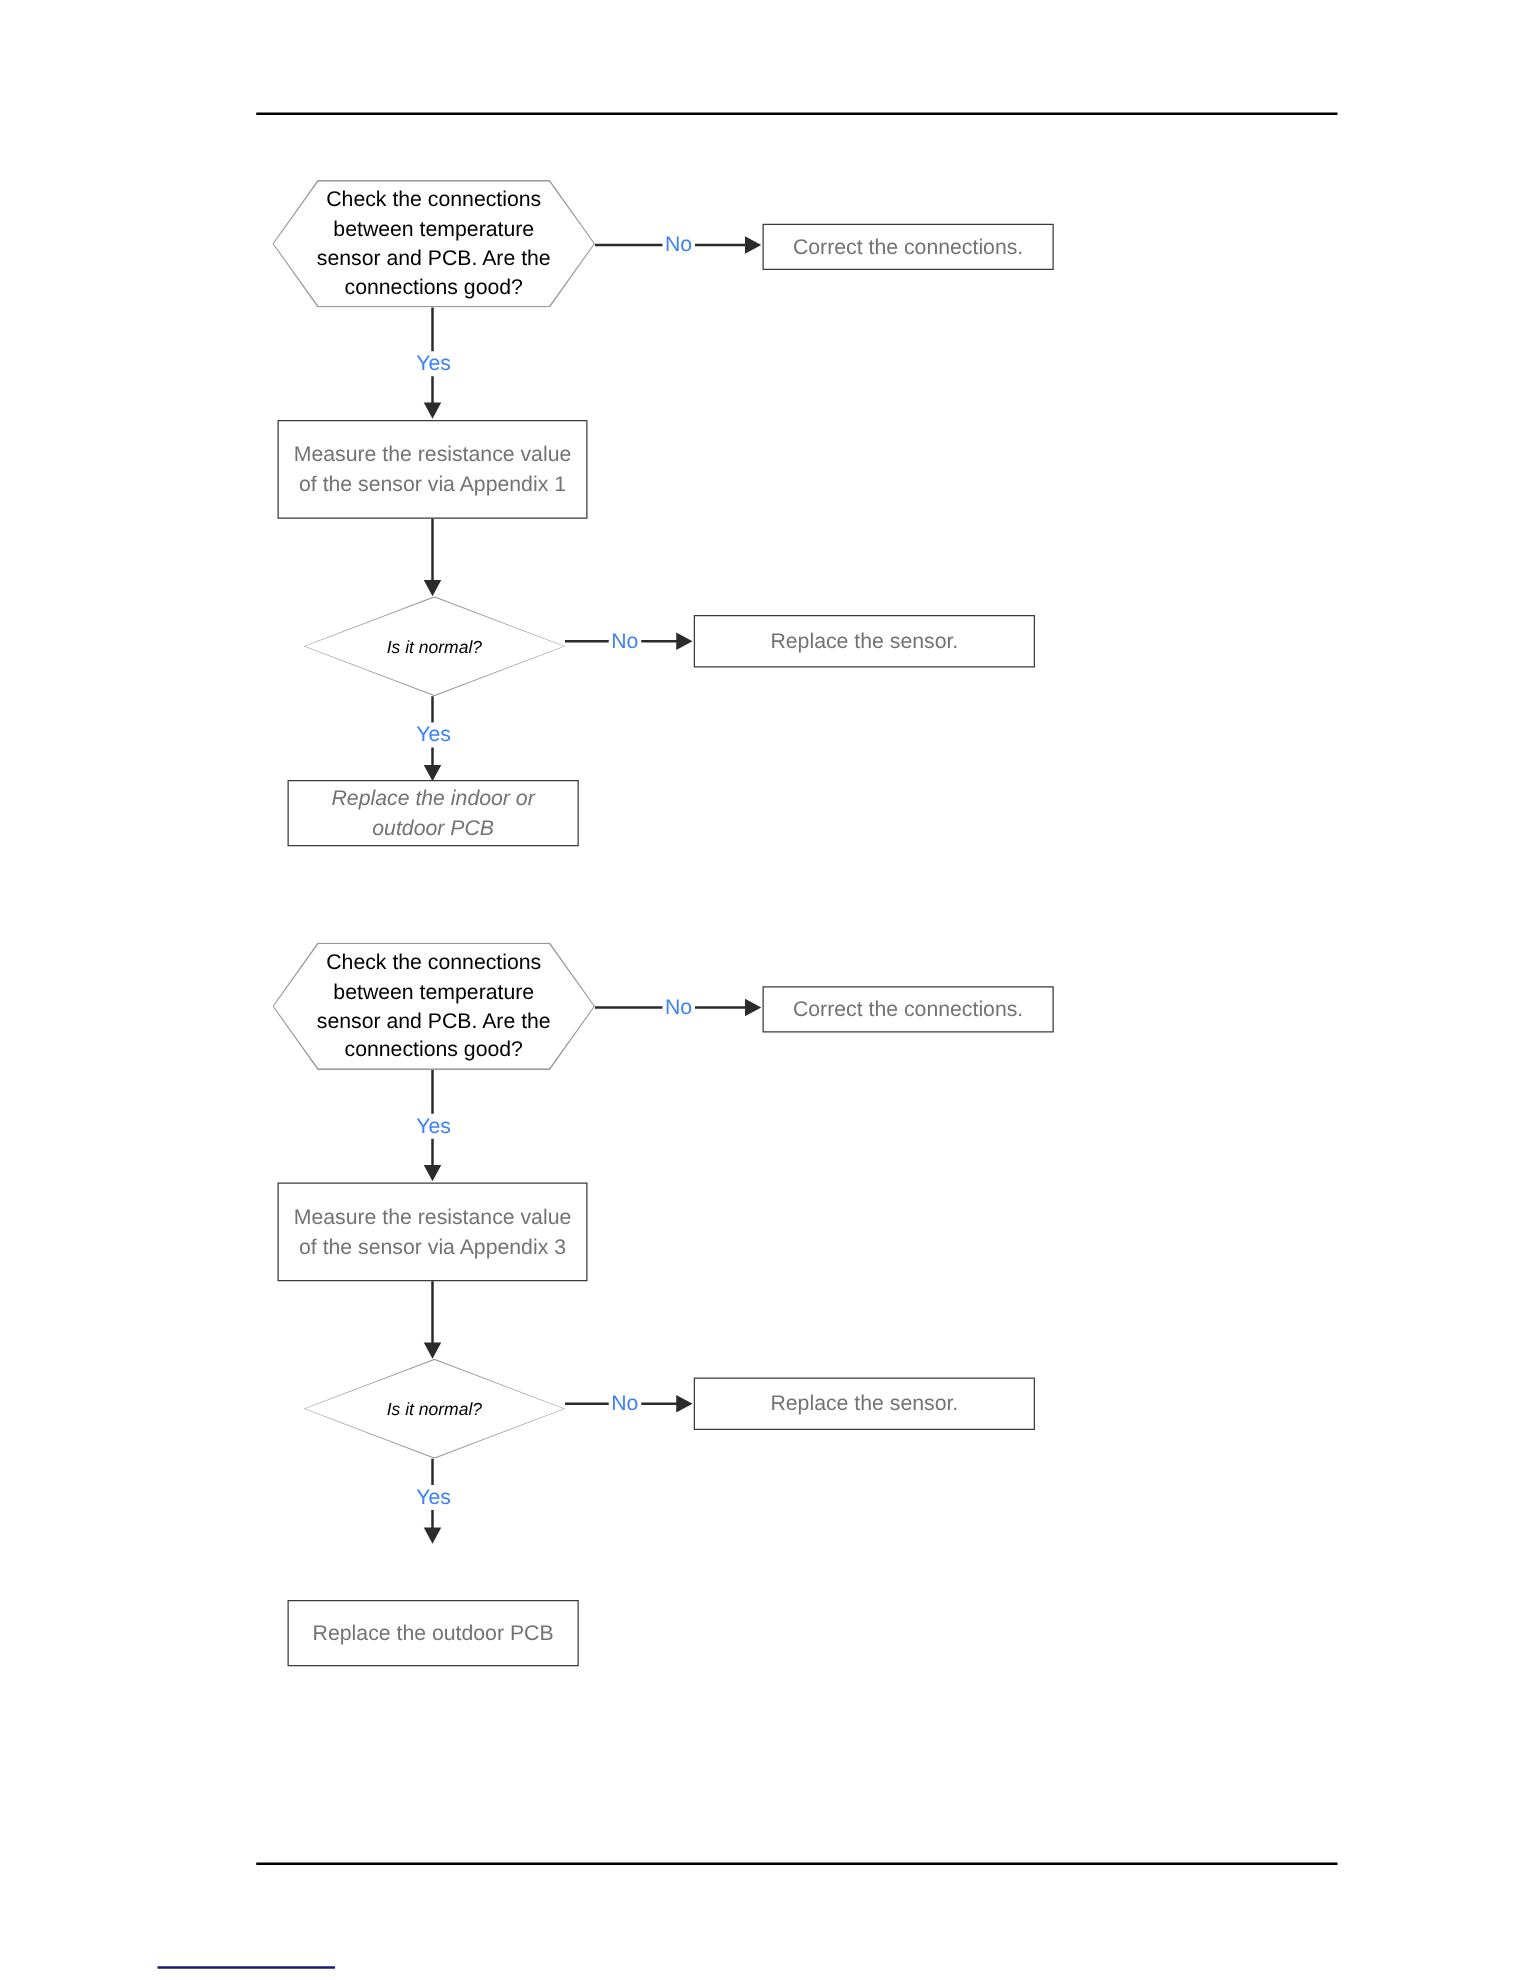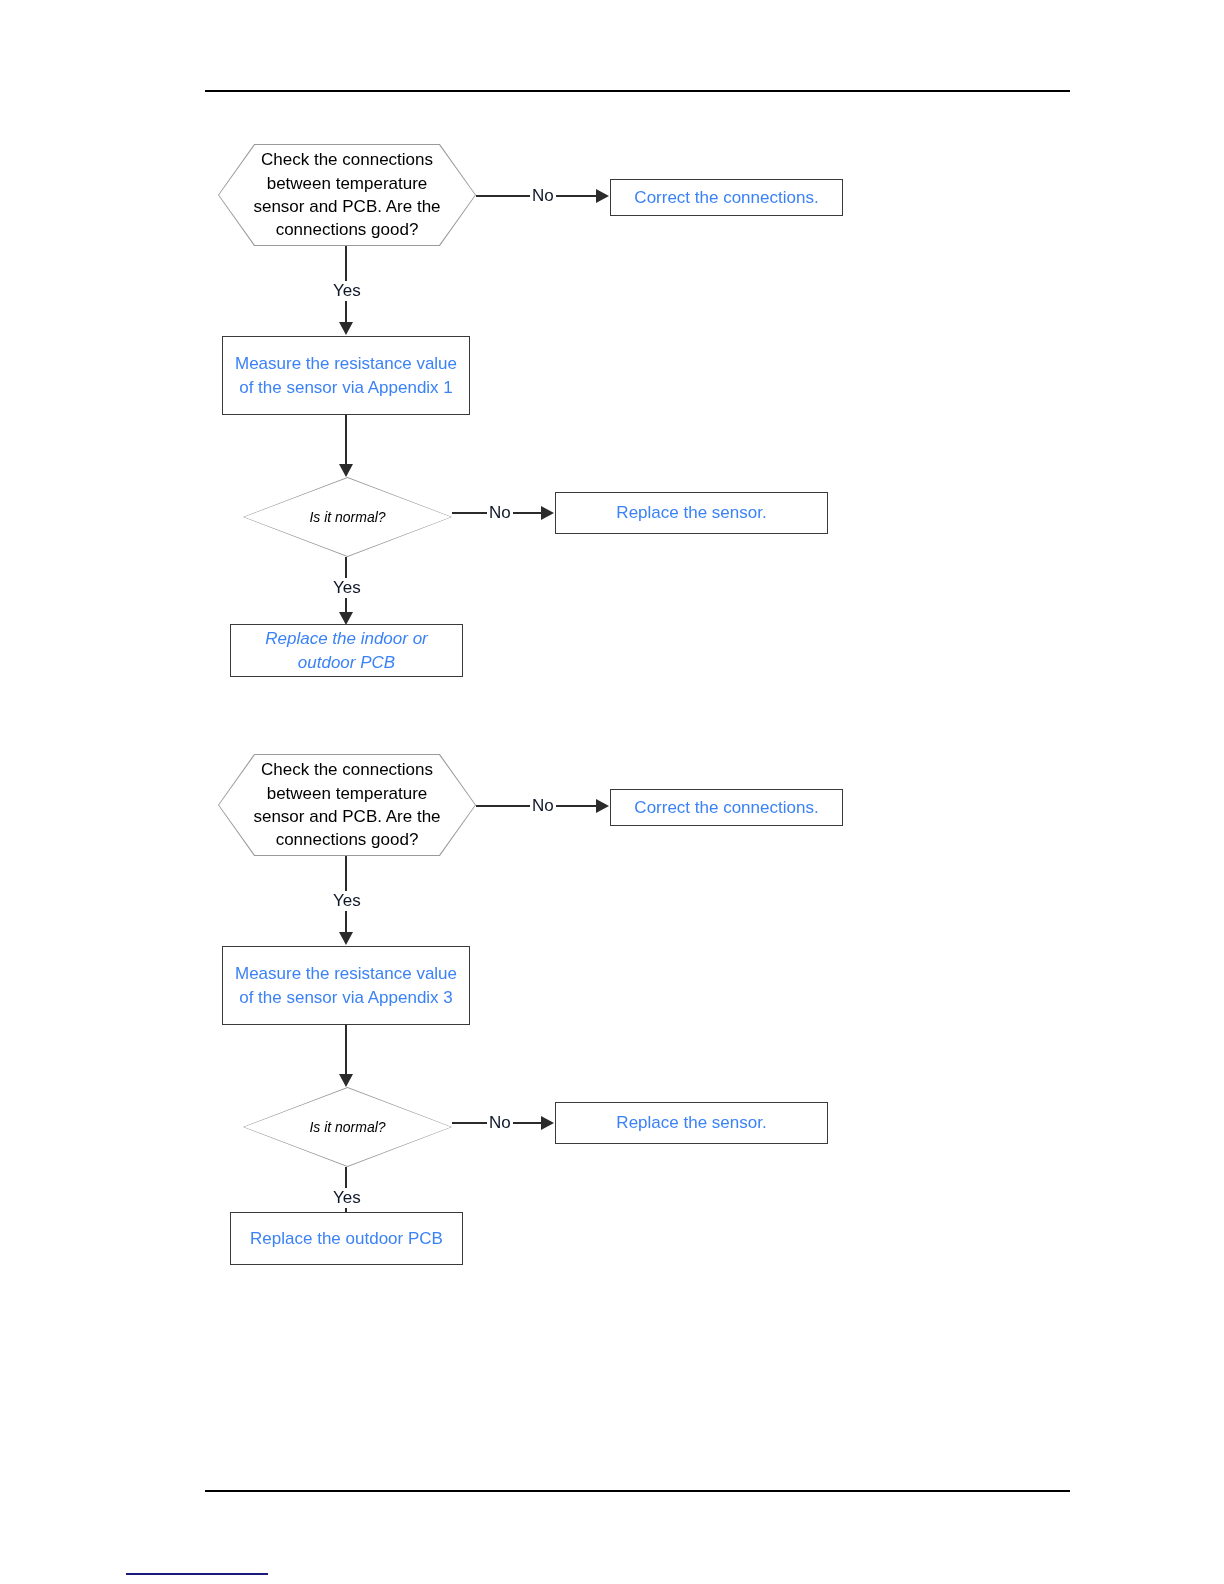--- a/index.html
+++ b/index.html
@@ -29,21 +29,21 @@
 
   
   .node {
     position: absolute;
     box-sizing: border-box;
     display: flex;
     align-items: center;
     justify-content: center;
     text-align: center;
     line-height: 1.36;
-    color: #3b82f6;
+    color: #737373;
   }
   .box {
     border: 1px solid #3a3a3a;
     background: #ffffff;
     font-size: 17px;
     padding: 2px 6px;
   }
   .hexwrap {
     position: absolute;
     background: #9a9a9a;
@@ -101,21 +101,21 @@
   .arrow-right {
     position: absolute;
     width: 0; height: 0;
     border-top: 7px solid transparent;
     border-bottom: 7px solid transparent;
     border-left: 13px solid #2b2b2b;
   }
   .edge-label {
     position: absolute;
     font-size: 17px;
-    color: #0f172a;
+    color: #3b82f6;
     background: #ffffff;
     padding: 0 2px;
     white-space: nowrap;
   }
 </style>
 </head>
 <body>
 
 <div id="page">
 
@@ -209,21 +209,21 @@
     <div class="edge-label" style="left:487px; top:1113px;">No</div>
 
     <div class="node box" style="left:555px; top:1102px; width:273px; height:42px;">
       <span>Replace the sensor.</span>
     </div>
 
     <div class="vline" style="left:345px; top:1167px; height:64px;"></div>
     <div class="arrow-down" style="left:339px; top:1222px;"></div>
     <div class="edge-label" style="left:331px; top:1188px;">Yes</div>
 
-    <div class="node box" style="left:230px; top:1212px; width:233px; height:53px;">
+    <div class="node box" style="left:230px; top:1280px; width:233px; height:53px;">
       <span>Replace the outdoor PCB</span>
     </div>
   </div>
 
   <div class="rule rule-footer"></div>
   <div class="rule rule-bottom"></div>
 
 </div>
 
 </body></html>

